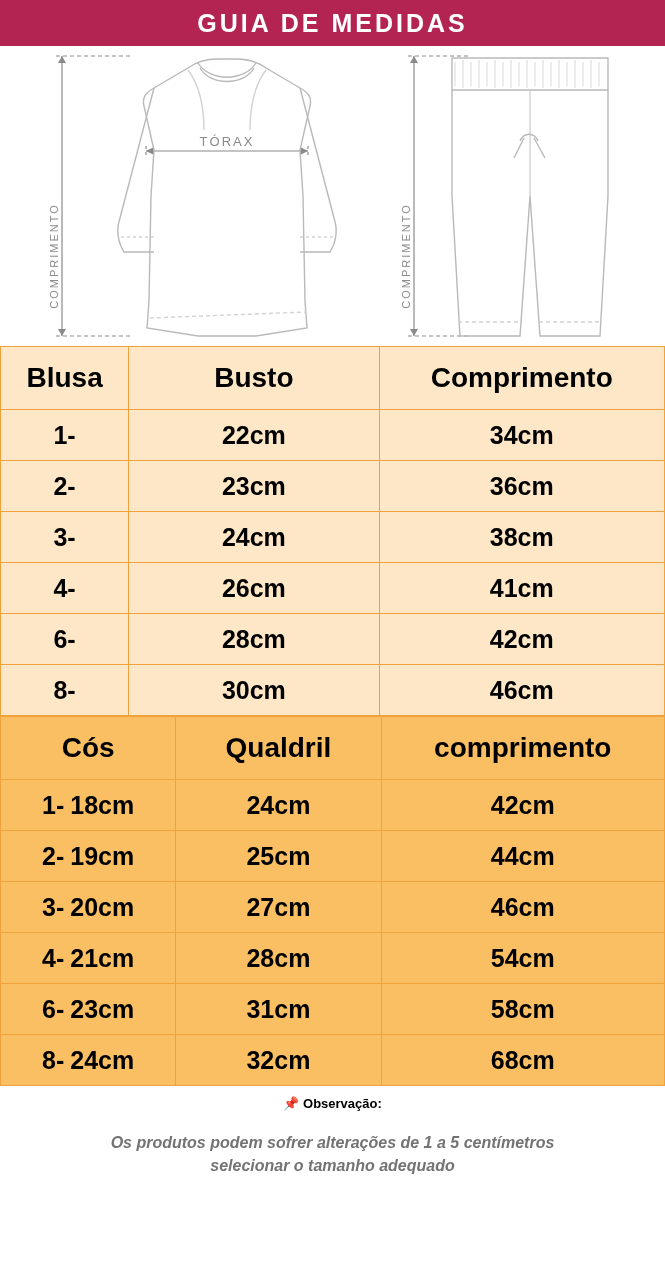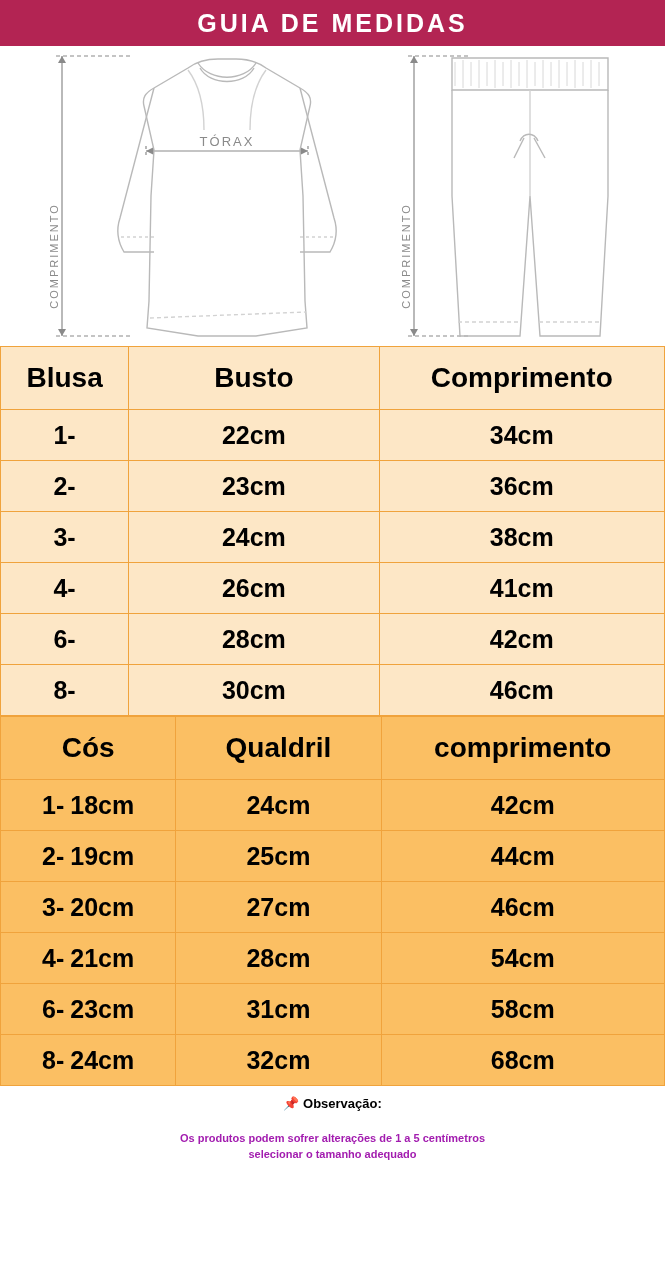--- a/index.html
+++ b/index.html
@@ -124,24 +124,25 @@
     text-align: center;
     background: #ffffff;
   }
   .footer-title {
     font-size: 13px;
     font-weight: bold;
     color: #000;
     margin-bottom: 20px;
   }
   .footer-line {
-    font-size: 11px;
-    font-weight: bold;
-    color: #a21caf;
+    font-size: 16px;
+    font-weight: bold;
+    color: #737373;
     line-height: 1.45;
+    font-style: italic;
   }
 
   .dim-label {
     font-size: 11px;
     letter-spacing: 2px;
     fill: #8a8a8a;
     font-family: "Liberation Sans", sans-serif;
   }
 </style>
 </head>

